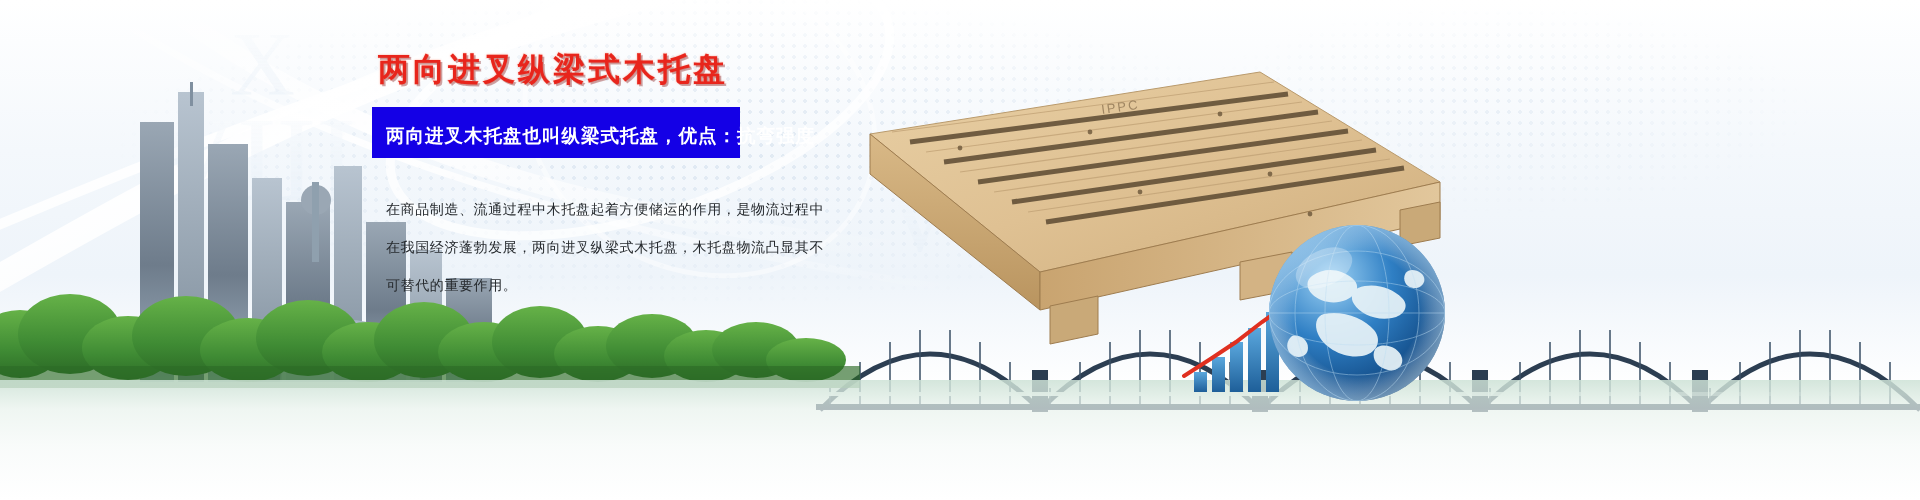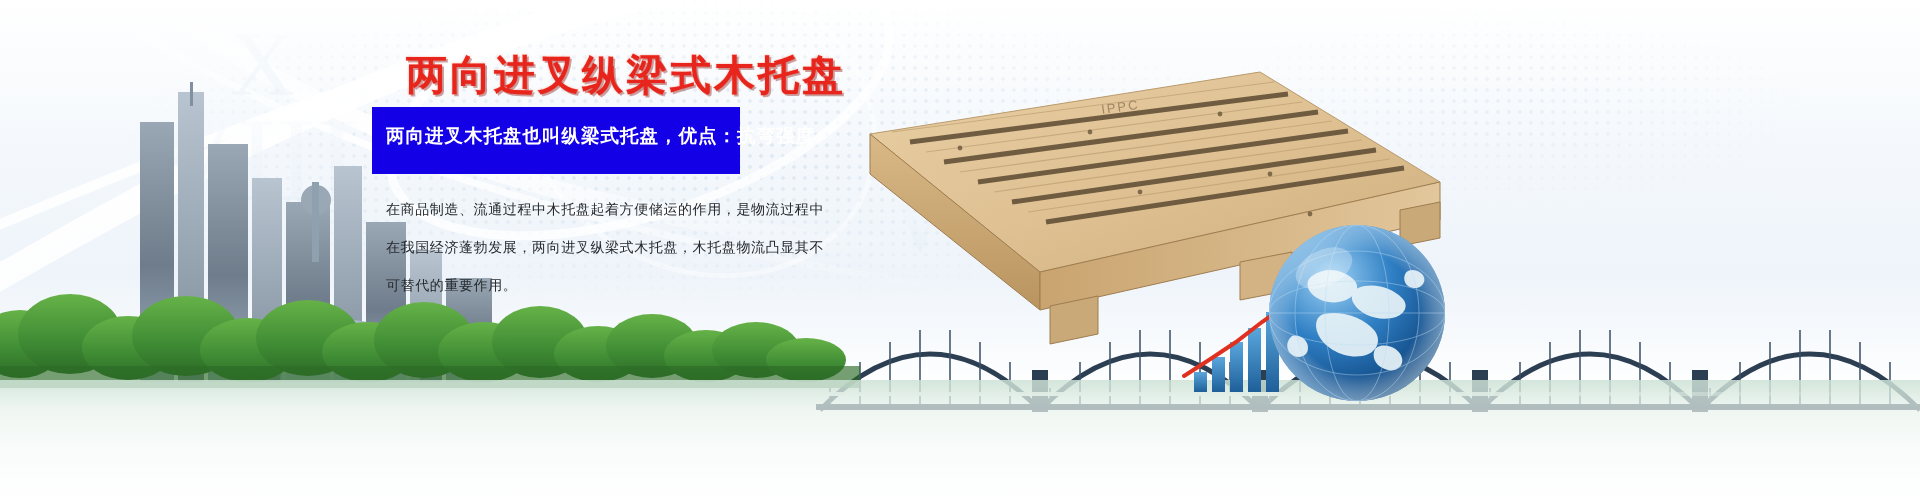--- a/index.html
+++ b/index.html
@@ -43,30 +43,29 @@
   }
   .waterline{
     position:absolute;left:0;bottom:104px;width:1920px;height:4px;
     background:linear-gradient(90deg,rgba(255,255,255,0),rgba(255,255,255,.95) 25%,rgba(255,255,255,.95) 75%,rgba(255,255,255,0));
   }
 
   
   .title{
     position:absolute;left:378px;top:48px;
     font-family:"DejaVu Sans","Liberation Sans",sans-serif;
-    font-size:41px;font-weight:bold;letter-spacing:3px;
+    font-size:32px;font-weight:bold;letter-spacing:3px;
     color:#e8251c;
     text-shadow:2px 2px 0 rgba(120,0,0,.35), 0 0 2px rgba(255,120,90,.7);
     white-space:nowrap;
-    margin-left:28px;
   }
   .highlight-box{
     position:absolute;left:372px;top:107px;width:368px;
     background:#1400e6;
-    padding:10px 12px 20px 14px;
+    padding:10px 12px 4px 14px;
     box-sizing:border-box;
   }
   .highlight-box p{
     margin:0;color:#ffffff;font-size:18.5px;font-weight:bold;
     line-height:37px;letter-spacing:1px;
     font-family:"DejaVu Sans","Liberation Sans",sans-serif;
     white-space:nowrap;
   }
   .body-copy{
     position:absolute;left:362px;top:196px;width:500px;

